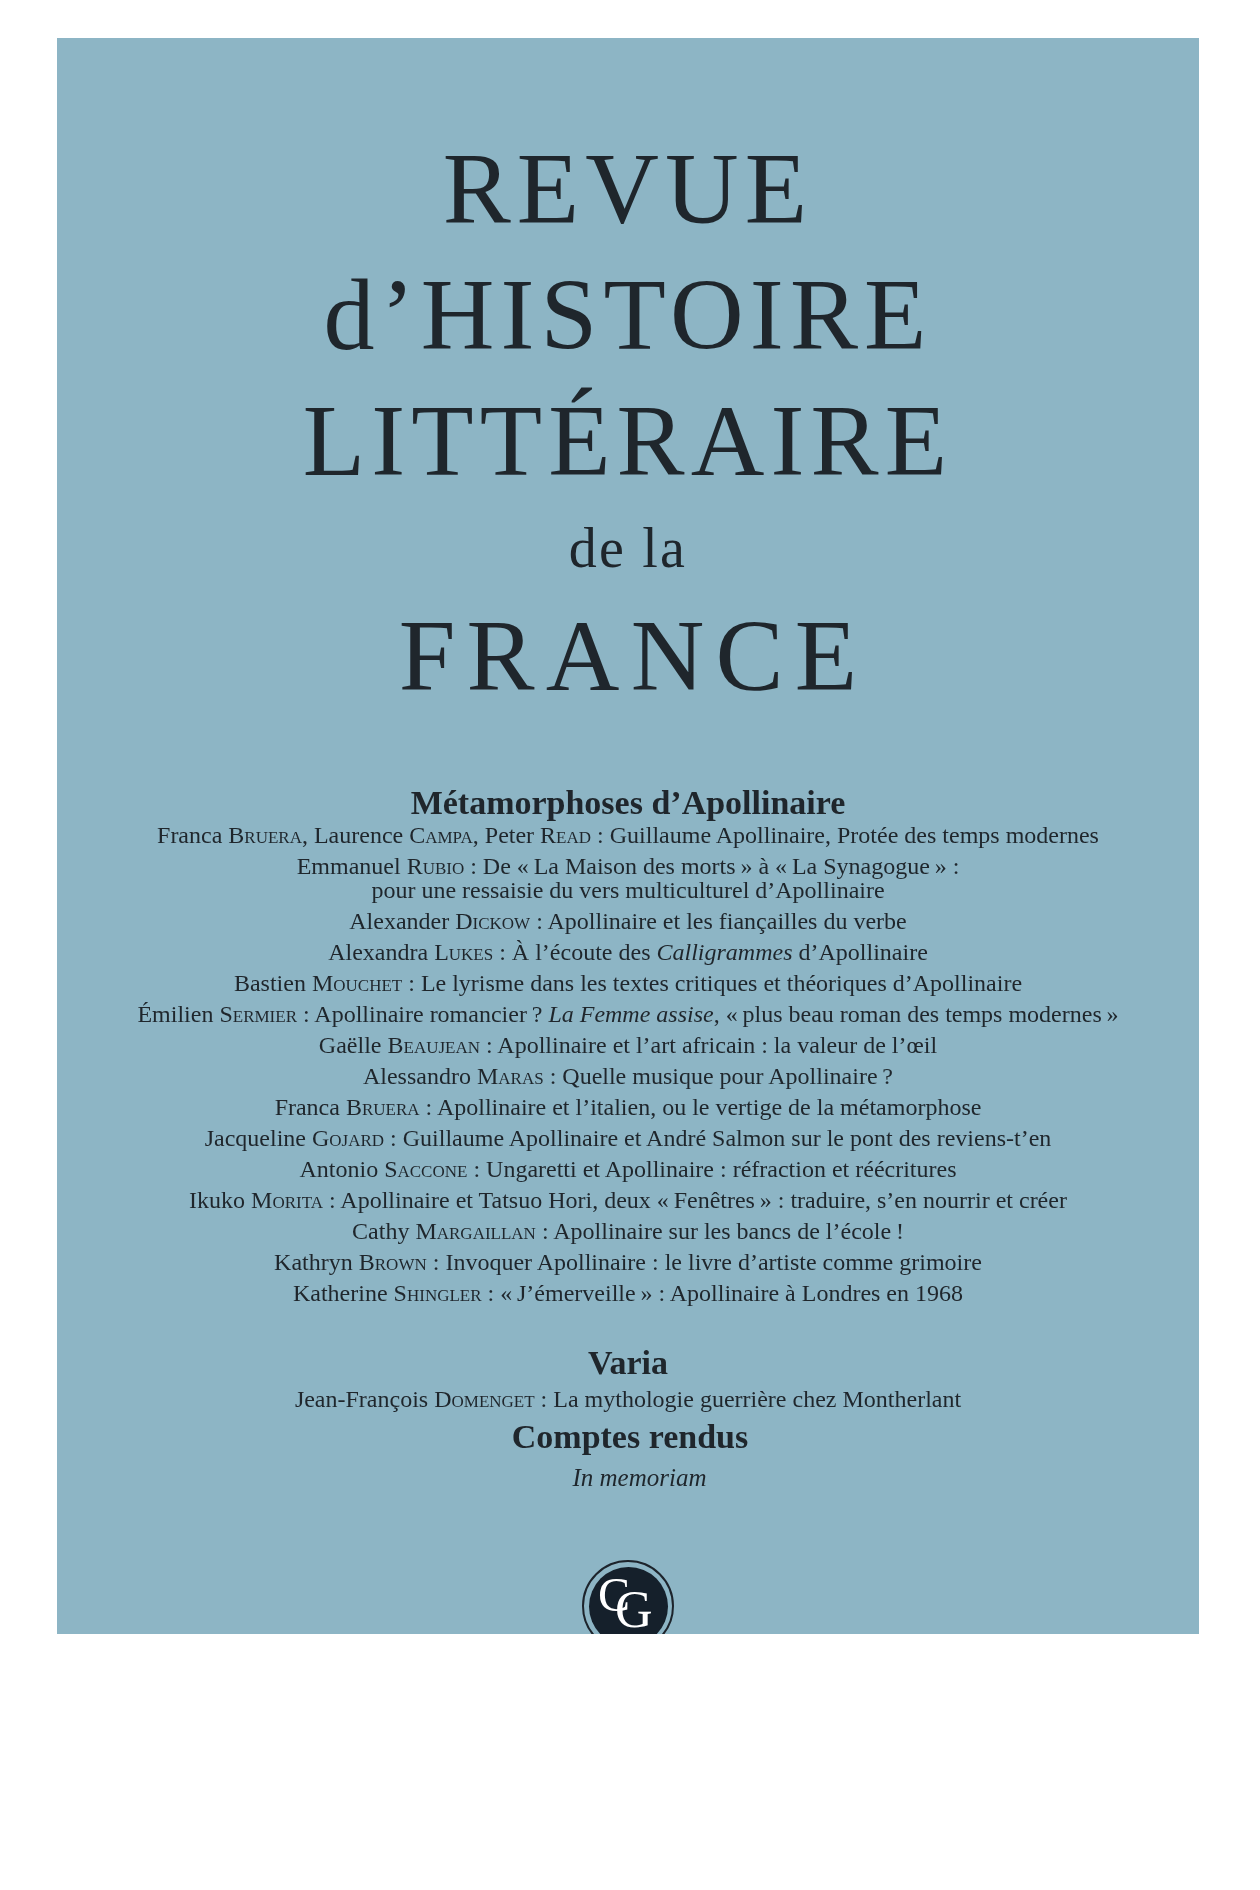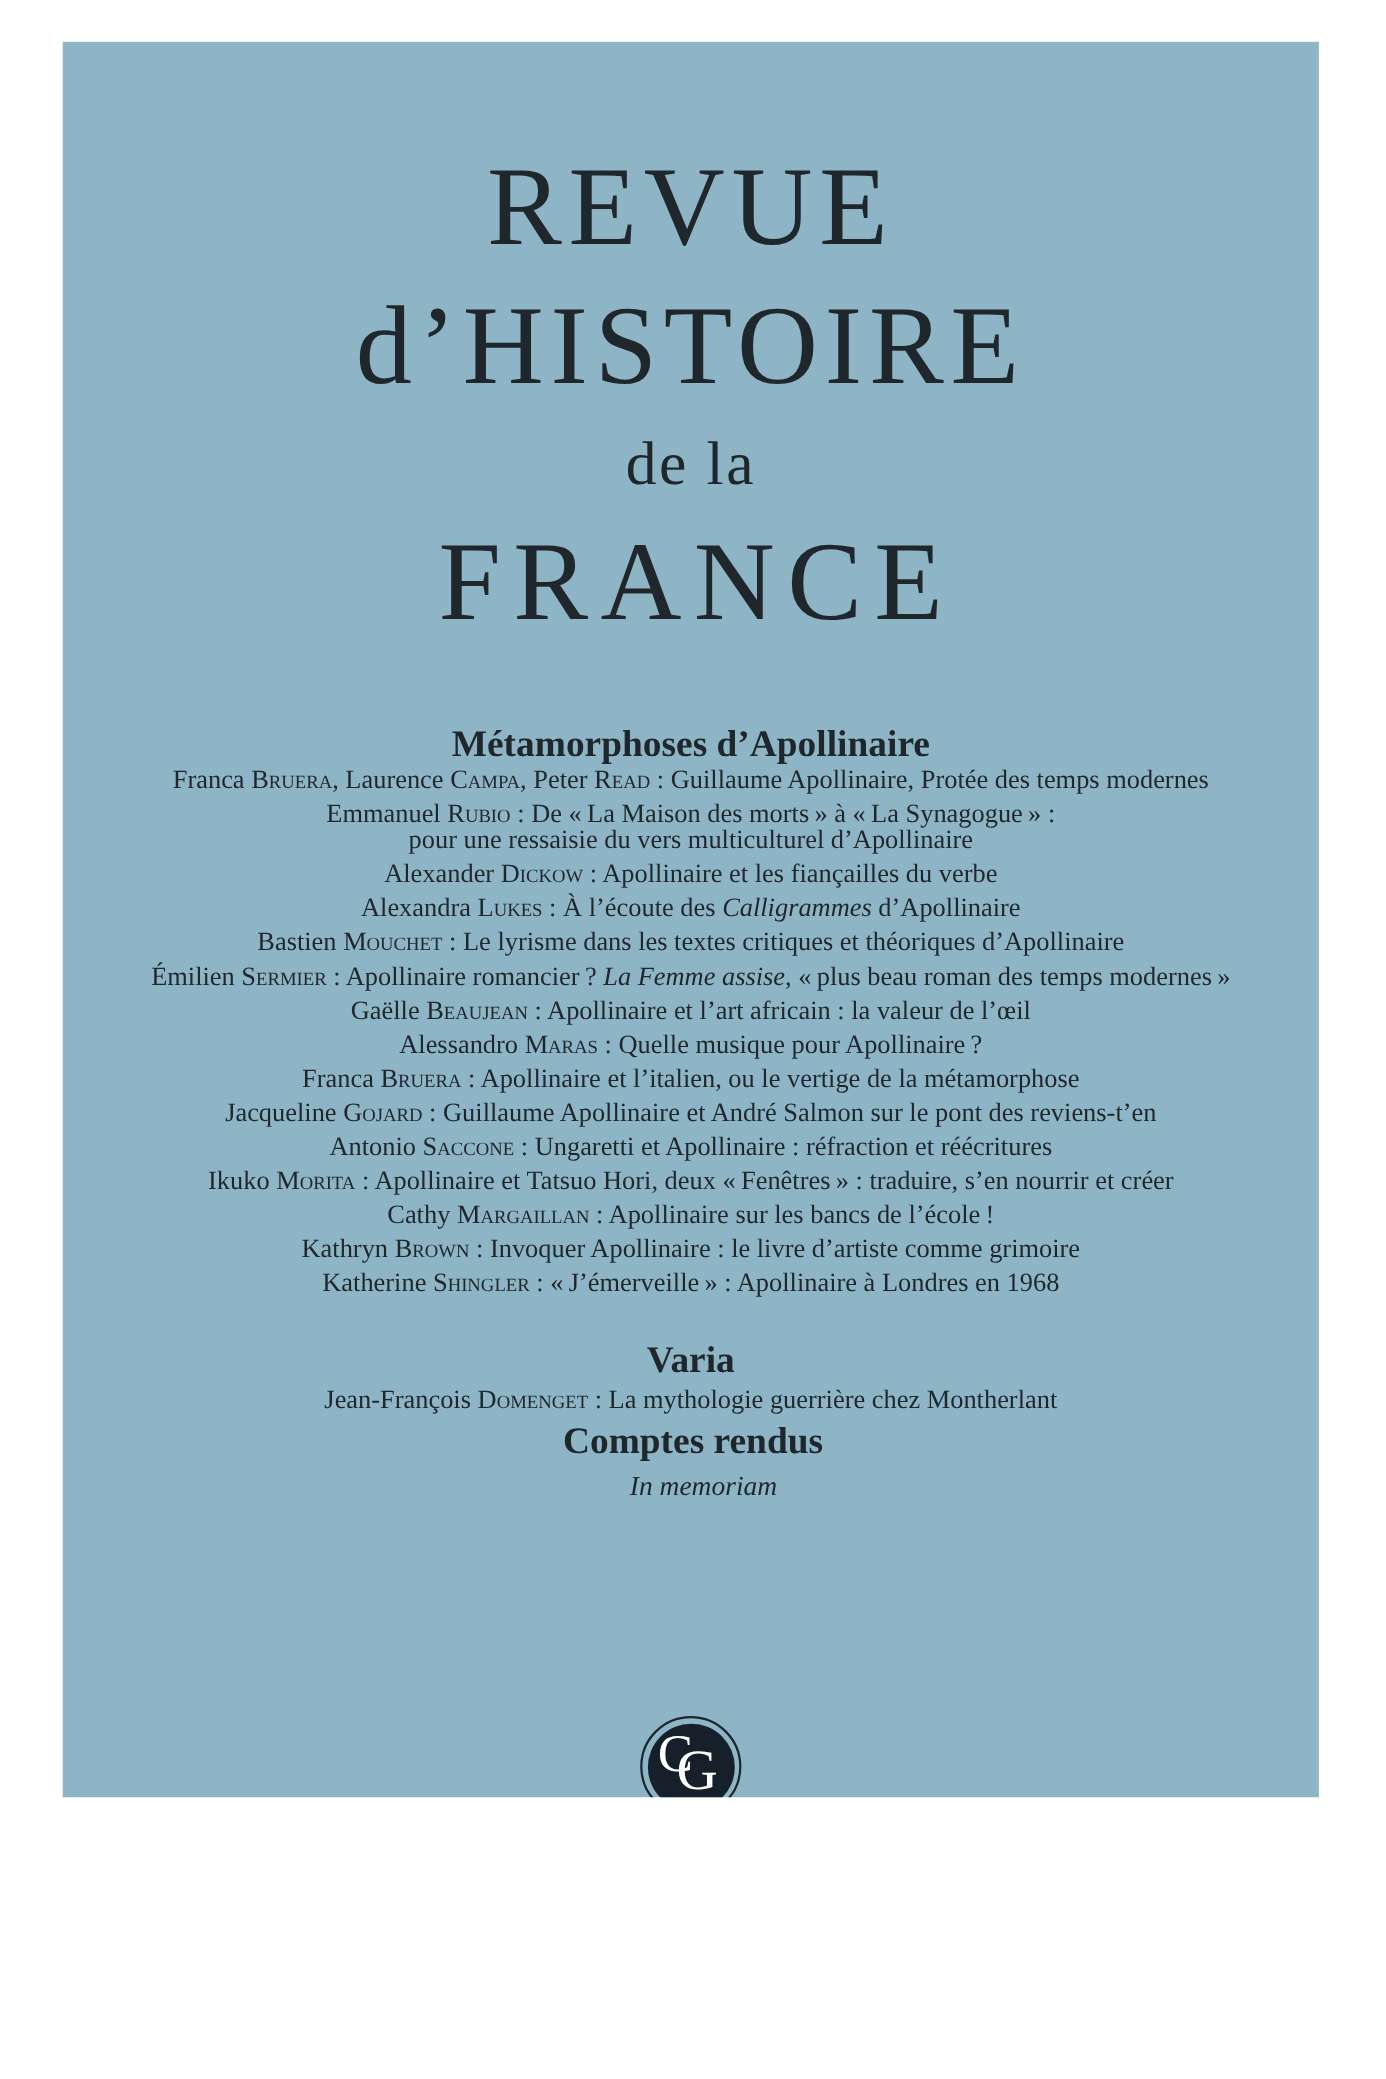--- a/index.html
+++ b/index.html
@@ -37,20 +37,21 @@
 </style>
 </head>
 <body>
 
 <div class="page">
   <div class="cover">
 
     <header class="title" id="journal-title">
         <div class="t-line">REVUE</div>
         <div class="t-line">d’HISTOIRE</div>
+        <div class="t-line">LITTÉRAIRE</div>
         <div class="t-line small">de la</div>
         <div class="t-line wide">FRANCE</div>
       </header>
 
     <section class="contents">
       <h2 class="toc-heading">Métamorphoses d’Apollinaire</h2>
       <div id="toc-items">
           <div class="toc-item"><span>Franca </span><span class="sc">Bruera</span><span>, Laurence </span><span class="sc">Campa</span><span>, Peter </span><span class="sc">Read</span><span> : Guillaume Apollinaire, Protée des temps modernes</span></div>
           <div class="toc-item"><span>Emmanuel </span><span class="sc">Rubio</span><span> : De « La Maison des morts » à « La Synagogue » :</span><br><span>pour une ressaisie du vers multiculturel d’Apollinaire</span></div>
           <div class="toc-item"><span>Alexander </span><span class="sc">Dickow</span><span> : Apollinaire et les fiançailles du verbe</span></div>

